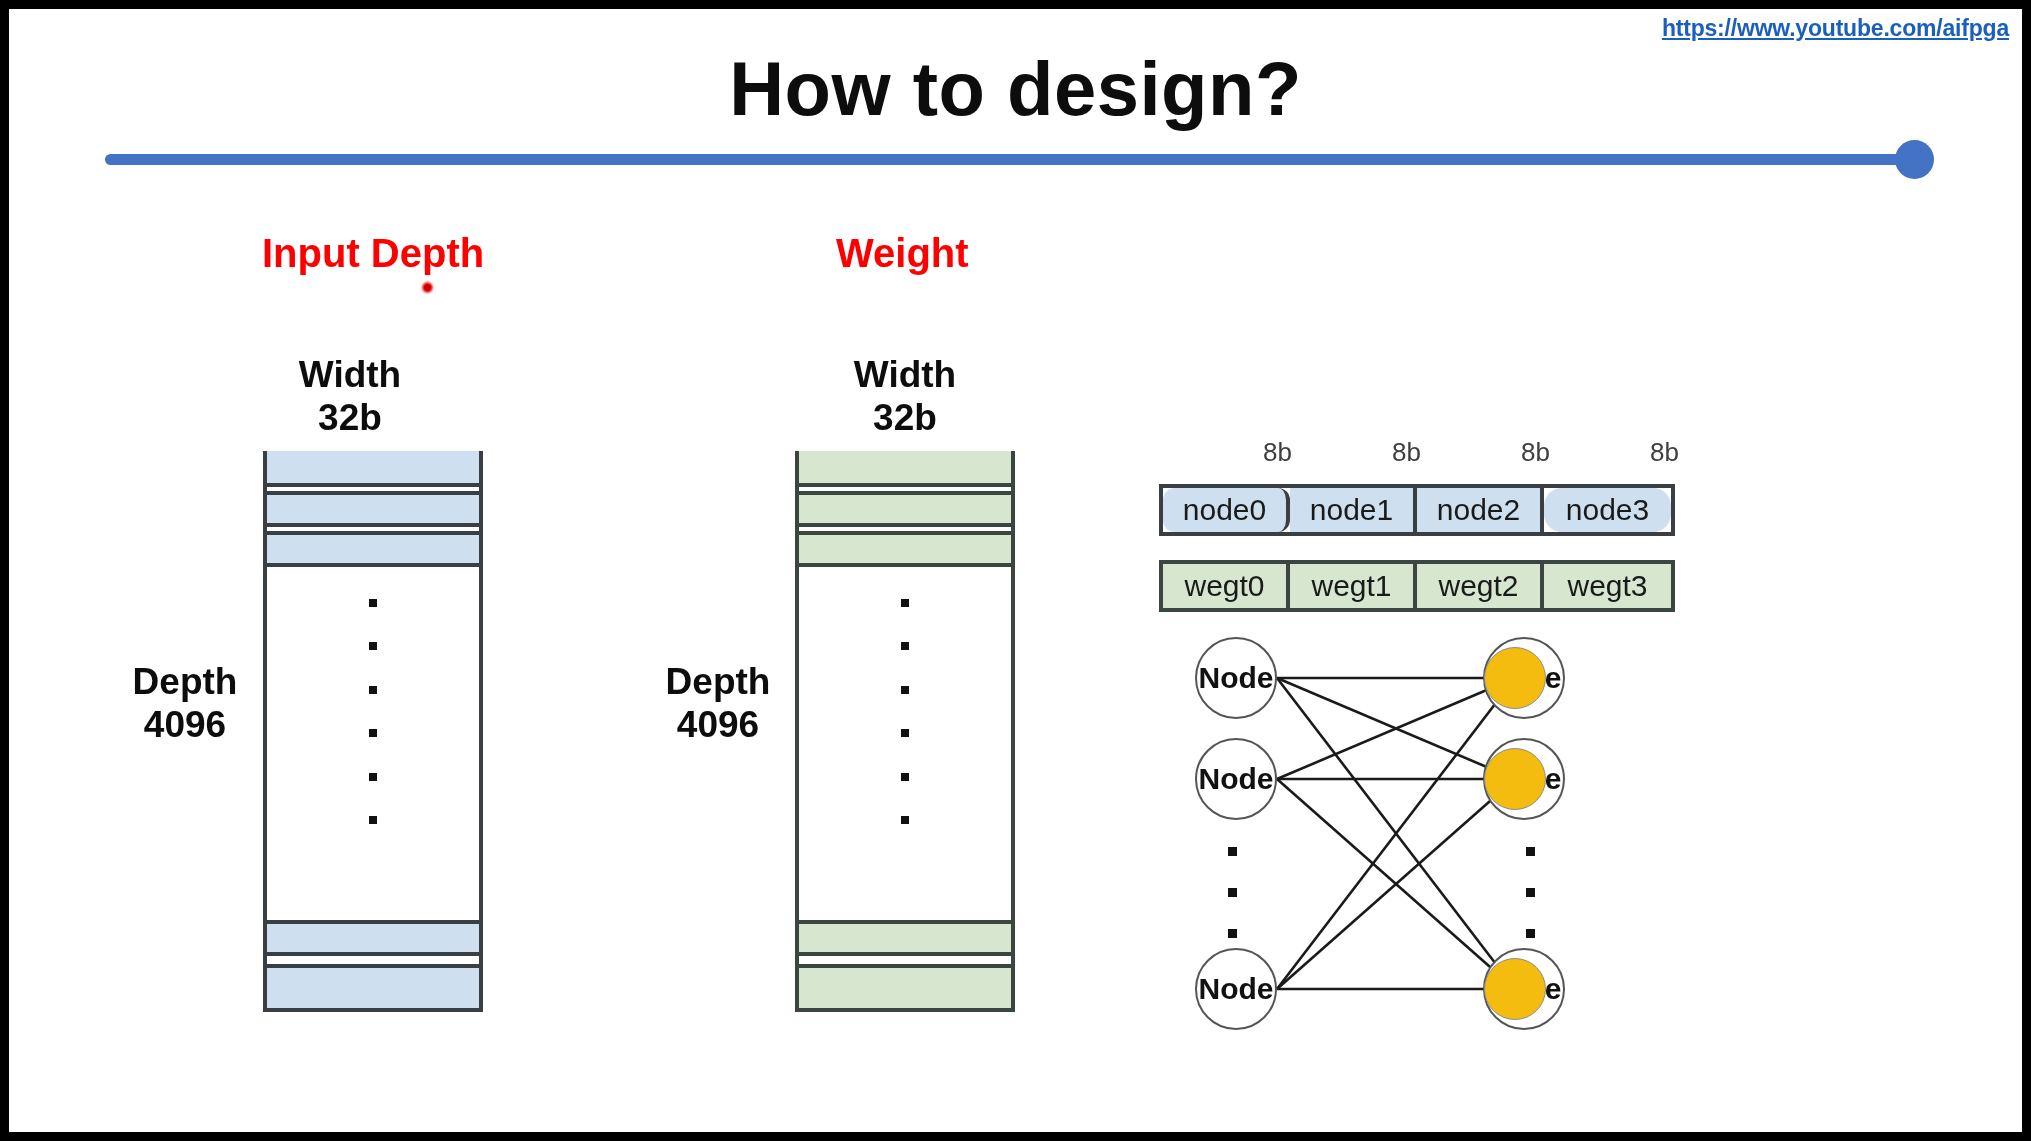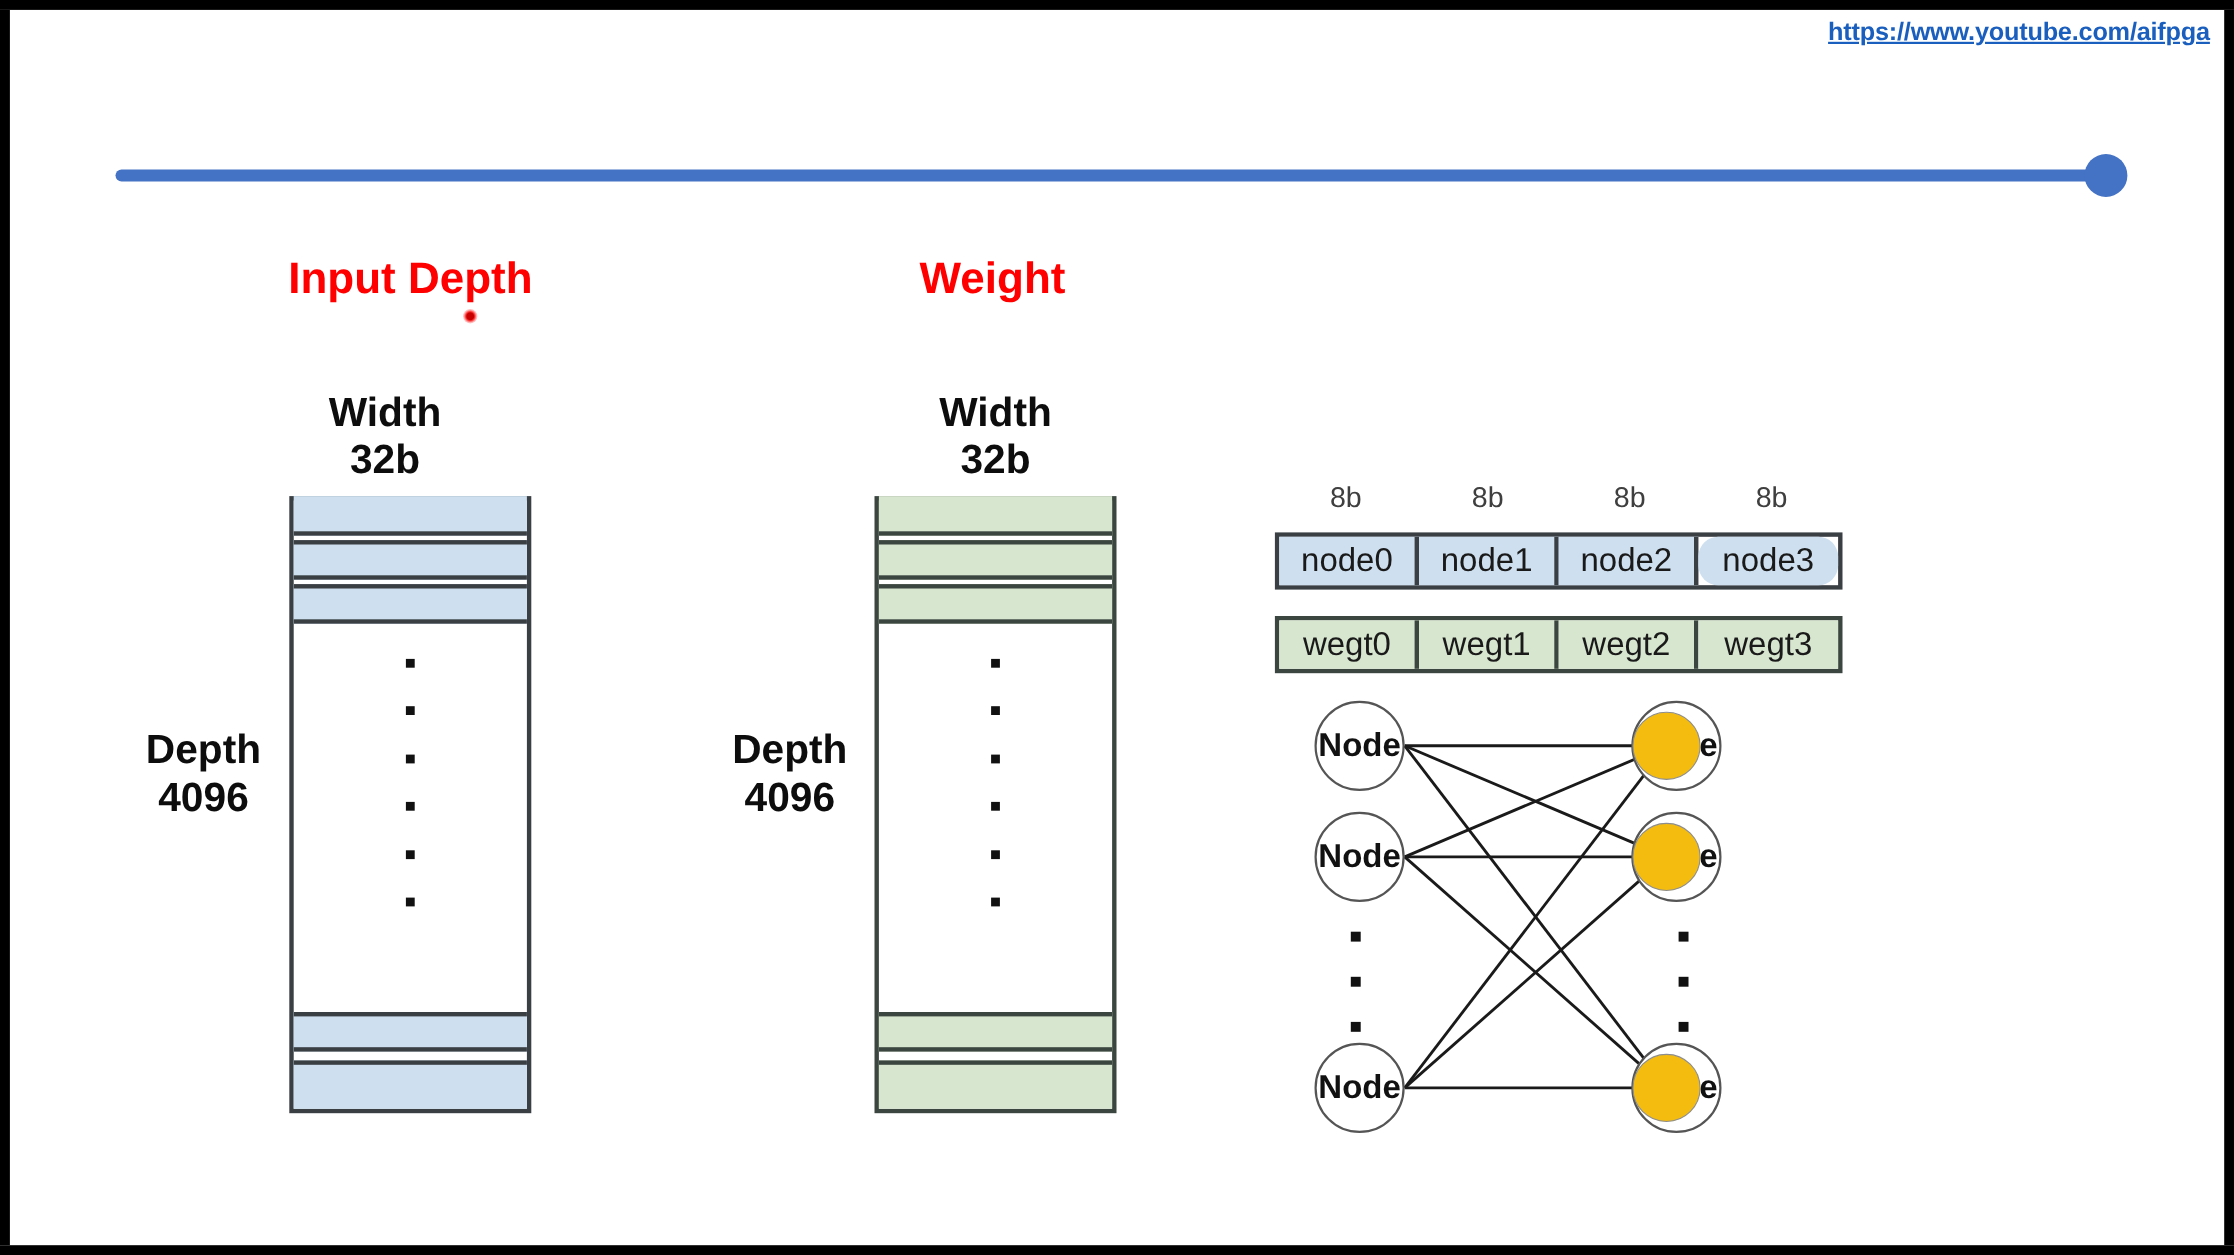--- a/index.html
+++ b/index.html
@@ -209,20 +209,21 @@
 </style>
 </head>
 <body>
 
 <div id="slide">
   <div class="edge-left"></div>
   <div class="edge-right"></div>
 
   <a id="url-link" href="#">https://www.youtube.com/aifpga</a>
 
+  <div id="slide-title">How to design?</div>
 
   <div id="progress-track"></div>
   <div id="progress-knob"></div>
 
   <div class="red-head" style="left:262px; top:222px;">Input Depth</div>
   <div class="laser-dot" style="left:421px; top:272px;"></div>
 
   <div class="blk-label" style="left:270px; top:345px; width:160px;">Width</div>
   <div class="blk-label" style="left:270px; top:388px; width:160px;">32b</div>
   <div class="blk-label" style="left:100px; top:652px; width:170px;">Depth</div>
@@ -260,29 +261,29 @@
   </div>
   <div class="vdots" style="left:900px; top:590px; width:10px; height:225px;">
     <i></i>
       <i></i>
       <i></i>
       <i></i>
       <i></i>
       <i></i>
   </div>
 
-  <div class="bitlabel-row" style="left:1159px; top:428px; width:516px;justify-content:space-between;">
+  <div class="bitlabel-row" style="left:1213px; top:428px; width:516px;justify-content:space-between;">
     <span style="width:129px;">8b</span>
     <span style="width:129px;">8b</span>
     <span style="width:129px;">8b</span>
     <span style="width:129px;">8b</span>
   </div>
 
   <div class="byte-table blue" style="left:1159px; top:475px; width:516px; height:52px;">
-    <div class="byte-cell" style="width:25%;">node0</div>
+    <div class="byte-cell" style="width:25%;border-radius:12px;">node0</div>
     <div class="byte-cell" style="width:25%;">node1</div>
     <div class="byte-cell" style="width:25%;">node2</div>
     <div class="byte-cell" style="width:25%;border-radius:18px;">node3</div>
   </div>
 
   <div class="byte-table green" style="left:1159px; top:551px; width:516px; height:52px;">
     <div class="byte-cell" style="width:25%;">wegt0</div>
     <div class="byte-cell" style="width:25%;">wegt1</div>
     <div class="byte-cell" style="width:25%;">wegt2</div>
     <div class="byte-cell" style="width:25%;">wegt3</div>

